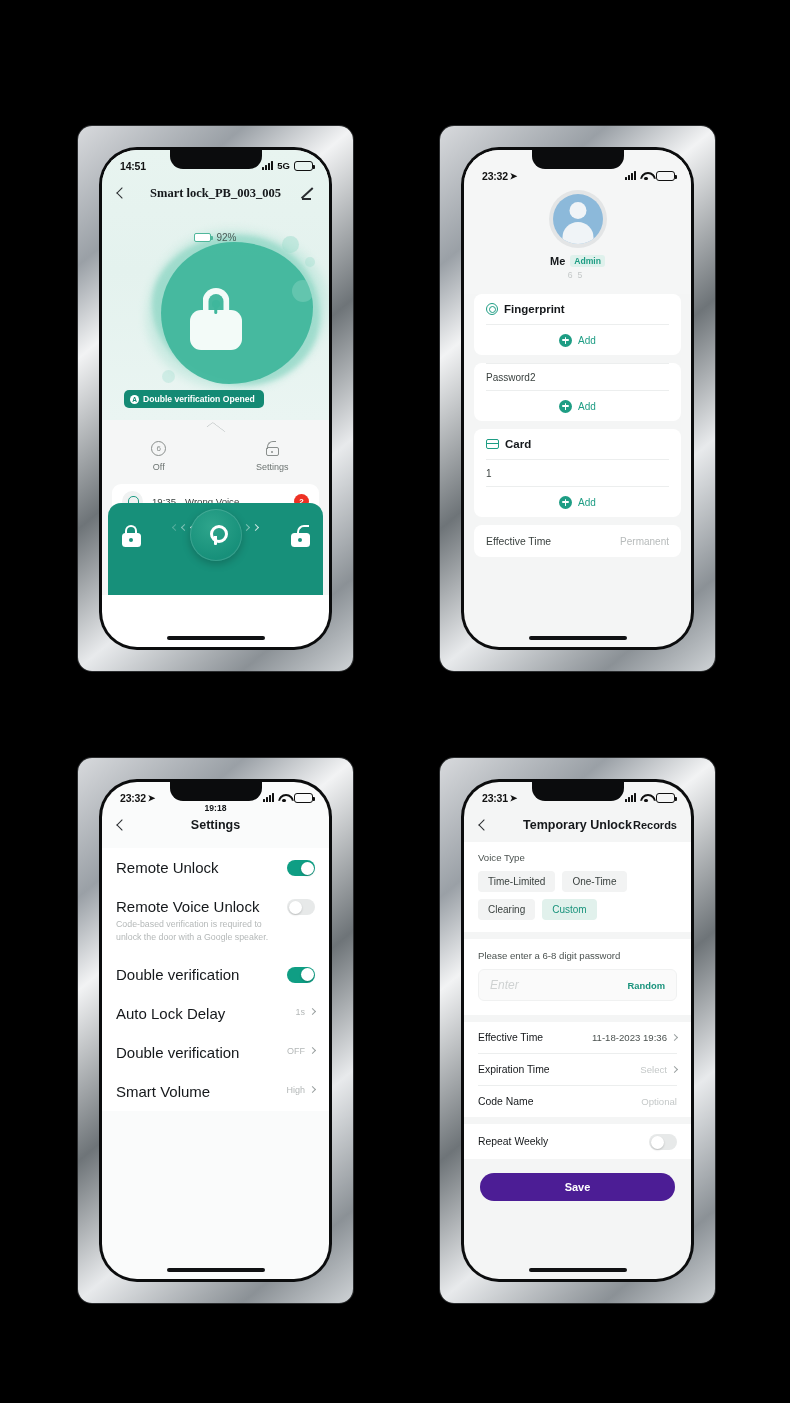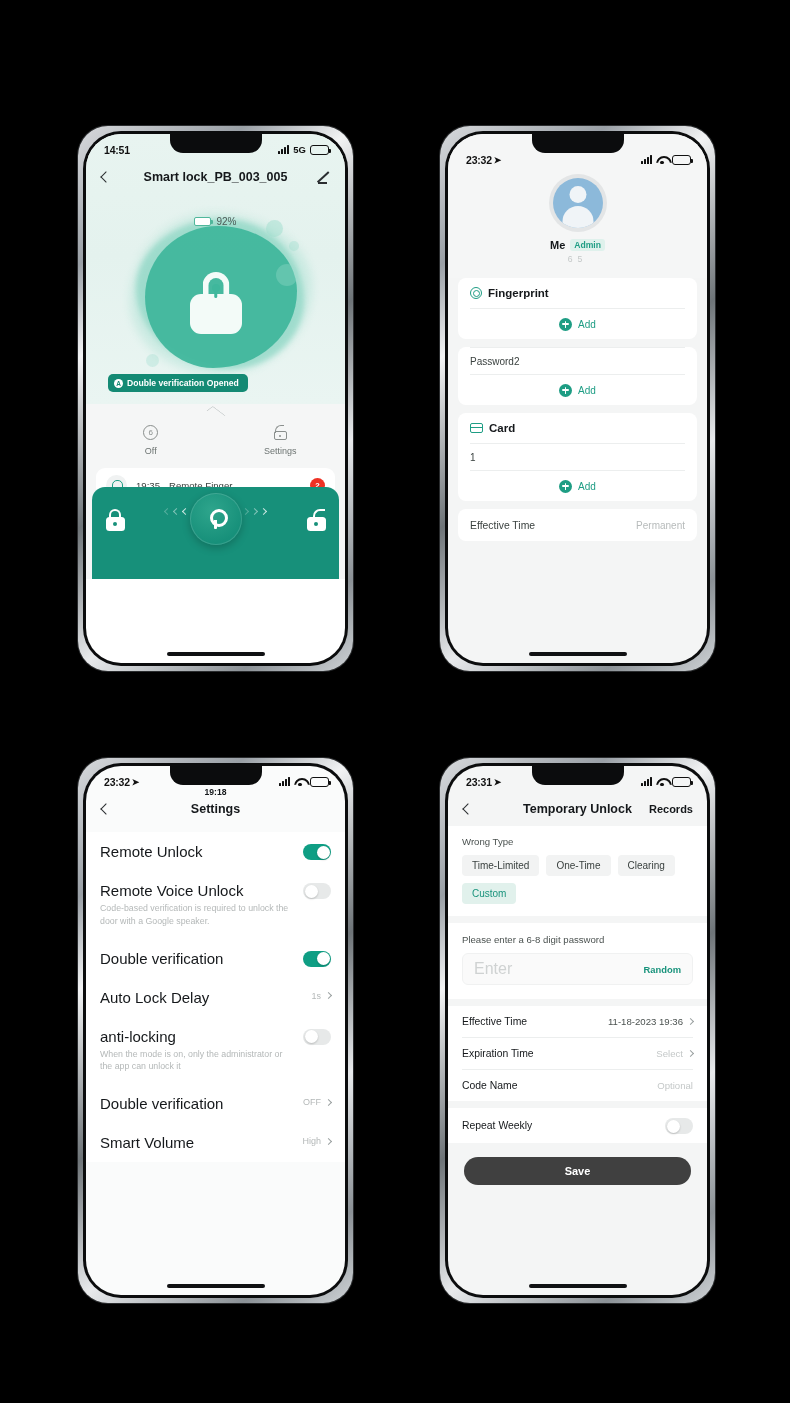--- a/index.html
+++ b/index.html
@@ -8,23 +8,23 @@
     background: #000;
     font-family: "Liberation Sans", sans-serif;
     overflow: hidden;
   }
   .stage { position: relative; width: 790px; height: 1403px; background: #000; }
 
   
   .phone {
     position: absolute;
     width: 275px; height: 545px;
-    border-radius: 30px;
+    border-radius: 14px;
     background: linear-gradient(140deg,#d8dadd 0%,#9aa0a6 18%,#f2f3f4 30%,#6e7478 52%,#e8eaec 70%,#8b9196 88%,#cfd3d6 100%);
-    padding: 5px;
+    padding: 21px;
     box-shadow: 0 0 0 1px #2a2c2e;
   }
   .phone-inner {
     position: relative;
     width: 100%; height: 100%;
     border-radius: 38px;
     background: #0b0c0d;
     padding: 3px;
   }
   .screen {
@@ -97,21 +97,21 @@
   }
   .nav-right { margin-left:auto; font-size:11px; font-weight:bold; color:#15181b; z-index:2;}
 
   
   .p1 .screen { background:#ffffff; }
   .p1-hero {
     height: 270px;
     background: linear-gradient(180deg,#e8f4f0 0%,#e4f2ee 45%,#eaf5f2 100%);
     position: relative; overflow:hidden;
   }
-  .p1-hero .nav-title { color:#15181b; }
+  .p1-hero .nav-title { color:#15181b;font-family:Liberation Serif, serif; }
   .edit-pen { margin-left:auto; width:13px; height:13px; position:relative; z-index:2;}
   .edit-pen::before{
     content:""; position:absolute; left:0; bottom:1px; width:15px; height:1.6px;
     background:#2a2d30; transform: rotate(-42deg); transform-origin: left bottom;
   }
   .edit-pen::after{
     content:""; position:absolute; left:0; bottom:0; width:9px; height:1.6px; background:#2a2d30;
   }
   .battrow {
     display:flex; align-items:center; justify-content:center; gap:5px;
@@ -257,31 +257,31 @@
   
   .p4 .screen{background:#f4f5f5;}
   .sec{background:#fff;padding:10px 14px 12px;}
   .sec-label{font-size:9.6px;color:#4b5250;margin-bottom:8px;}
   .chips{display:flex;flex-wrap:wrap;gap:7px;}
   .chip{background:#f2f3f3;border-radius:4px;padding:5px 10px;font-size:10px;color:#3b4240;}
   .chip.sel{background:#e1f1ec;color:#19937c;}
   .sec2{background:#fff;margin-top:7px;padding:11px 14px 14px;}
   .pwd-hint{font-size:9.6px;color:#4b5250;margin-bottom:8px;}
   .pwd-box{background:#fafafa;border:1px solid #f0f1f1;border-radius:6px;height:32px;display:flex;align-items:center;padding:0 11px;}
-  .pwd-ph{font-size:16px;color:#cfd2d2;flex:1;}
+  .pwd-ph{font-size:12px;color:#cfd2d2;flex:1;font-style:italic;}
   .rnd{font-size:9.4px;color:#19937c;font-weight:bold;}
   .rows{background:#fff;margin-top:7px;padding:0 14px;}
   .row{height:31px;display:flex;align-items:center;}
   .row .l{font-size:10.4px;color:#15181b;}
   .row .r{margin-left:auto;display:flex;align-items:center;gap:5px;font-size:9.6px;color:#4b5250;}
   .row .r.muted{color:#c4c8c8;}
   .rows2{background:#fff;margin-top:7px;padding:9px 14px;display:flex;align-items:center;}
   .rows2 .l{font-size:10.4px;color:#15181b;}
   .save-wrap{padding:14px 16px 0;}
-  .save-btn{height:28px;border-radius:15px;background:#404040;color:#fff;font-size:11px;font-weight:bold;display:flex;align-items:center;justify-content:center;}
+  .save-btn{height:28px;border-radius:15px;background:#4c1d95;color:#fff;font-size:11px;font-weight:bold;display:flex;align-items:center;justify-content:center;}
 </style>
 </head>
 <body>
 
 <div class="stage">
 
   <div class="phone p1" style="left:78px; top:126px;">
     <div class="phone-inner">
       <div class="screen">
         <div class="notch"></div>
@@ -351,21 +351,21 @@
                 </span>
               <span class="lbl">Settings</span>
             </div>
           </div>
 
           <div class="alert">
             <span class="bell-circ">
                 <span class="bell"></span>
               </span>
             <span class="alert-time">19:35</span>
-            <span class="alert-txt">Remote Finger</span>
+            <span class="alert-txt">Wrong Voice</span>
             <span class="alert-badge">2</span>
           </div>
 
           <div class="ctrlbar">
             <div class="side">
               <span class="lk">
                   <span class="sh"></span>
                   <span class="bd"></span>
                   <span class="dt"></span>
                 </span>
@@ -537,29 +537,20 @@
           <div class="set-item">
             <div class="set-txt">
                 <div class="set-title">Auto Lock Delay</div>
               </div>
             <div class="set-val">
               <span>1s</span>
               <span class="chev-r"></span>
             </div>
           </div>
 
-          <div class="set-item">
-            <div class="set-txt">
-              <div class="set-title">anti-locking</div>
-              <div class="set-desc">When the mode is on, only the administrator or the app can unlock it</div>
-            </div>
-            <div class="toggle off">
-                <span class="kn"></span>
-              </div>
-          </div>
 
           <div class="set-item">
             <div class="set-txt">
                 <div class="set-title">Double verification</div>
               </div>
             <div class="set-val">
               <span>OFF</span>
               <span class="chev-r"></span>
             </div>
           </div>
@@ -602,21 +593,21 @@
           </div>
         </div>
 
         <div class="nav">
           <div class="chev-back"></div>
           <div class="nav-title">Temporary Unlock</div>
           <div class="nav-right">Records</div>
         </div>
 
         <div class="sec">
-          <div class="sec-label">Wrong Type</div>
+          <div class="sec-label">Voice Type</div>
           <div class="chips">
             <span class="chip">Time-Limited</span>
             <span class="chip">One-Time</span>
             <span class="chip">Clearing</span>
             <span class="chip sel">Custom</span>
           </div>
         </div>
 
         <div class="sec2">
           <div class="pwd-hint">Please enter a 6-8 digit password</div>

